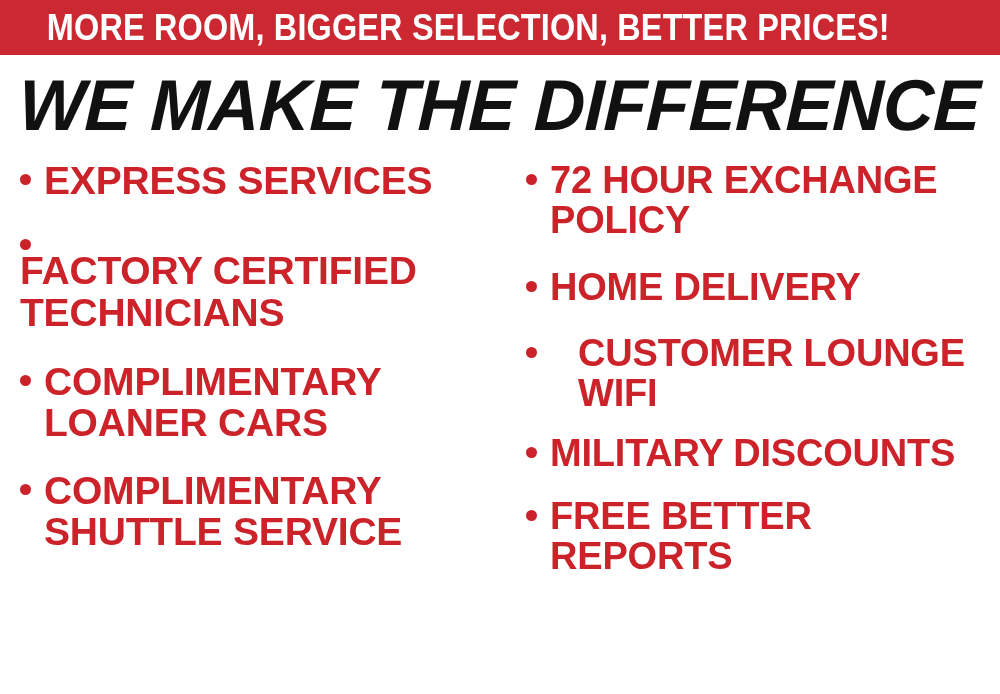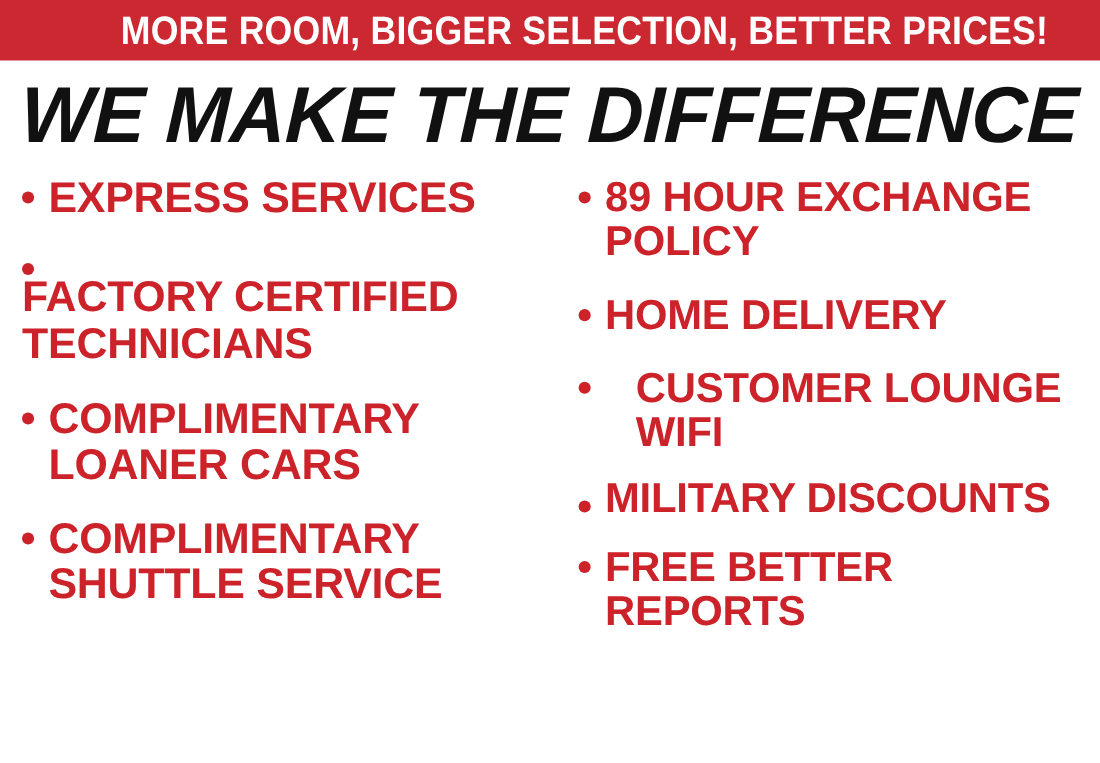--- a/index.html
+++ b/index.html
@@ -22,21 +22,21 @@
   
   .banner {
     position: absolute;
     left: 0;
     top: 0;
     width: 1000px;
     height: 55px;
     background: #cc2831;
     display: flex;
     align-items: center;
-    justify-content: flex-end;
+    justify-content: flex-start;
   }
   .banner-text {
     color: #ffffff;
     font-family: "Liberation Sans Narrow", "Liberation Sans", sans-serif;
     font-weight: bold;
     font-size: 36px;
     line-height: 1;
     letter-spacing: 0.2px;
     white-space: nowrap;
     transform: scaleX(0.90);
@@ -120,21 +120,21 @@
     font-size: 38px;
   }
   .column.left .bullet-item:nth-child(1) { margin-bottom: 24px; }
   .column.left .bullet-item:nth-child(2) { margin-bottom: 28px; flex-direction: column; }
   .column.left .bullet-item:nth-child(3) { margin-bottom: 26px; }
   .column.left .bullet-item:nth-child(4) { margin-bottom: 26px; }
 
   .column.right .bullet-item:nth-child(1) { margin-bottom: 26px; }
   .column.right .bullet-item:nth-child(2) { }
   .column.right .bullet-item:nth-child(3) { margin-bottom: 20px; gap: 28px; }
-  .column.right .bullet-item:nth-child(4) { margin-bottom: 22px; align-items: center; }
+  .column.right .bullet-item:nth-child(4) { margin-bottom: 22px; }
   .column.right .bullet-item:nth-child(5) { margin-bottom: 22px; }
 </style>
 </head>
 <body>
 
 <div id="poster">
 
   <div class="banner">
     <div class="banner-text">MORE ROOM, BIGGER SELECTION, BETTER PRICES!</div>
   </div>
@@ -170,21 +170,21 @@
         <span class="bullet-text">COMPLIMENTARY
 SHUTTLE SERVICE</span>
       </div>
 
     </div>
 
     <div class="column right">
 
       <div class="bullet-item">
         <span class="bullet-dot"></span>
-        <span class="bullet-text">89 HOUR EXCHANGE
+        <span class="bullet-text">72 HOUR EXCHANGE
 POLICY</span>
       </div>
 
       <div class="bullet-item">
         <span class="bullet-dot"></span>
         <span class="bullet-text">HOME DELIVERY</span>
       </div>
 
       <div class="bullet-item">
         <span class="bullet-dot"></span>

